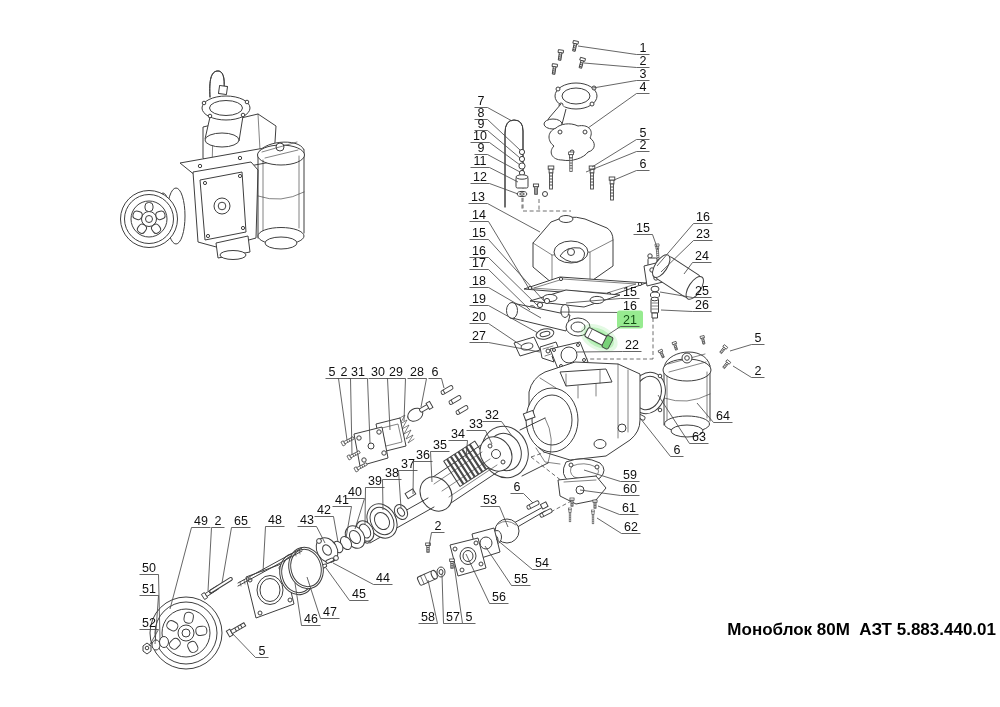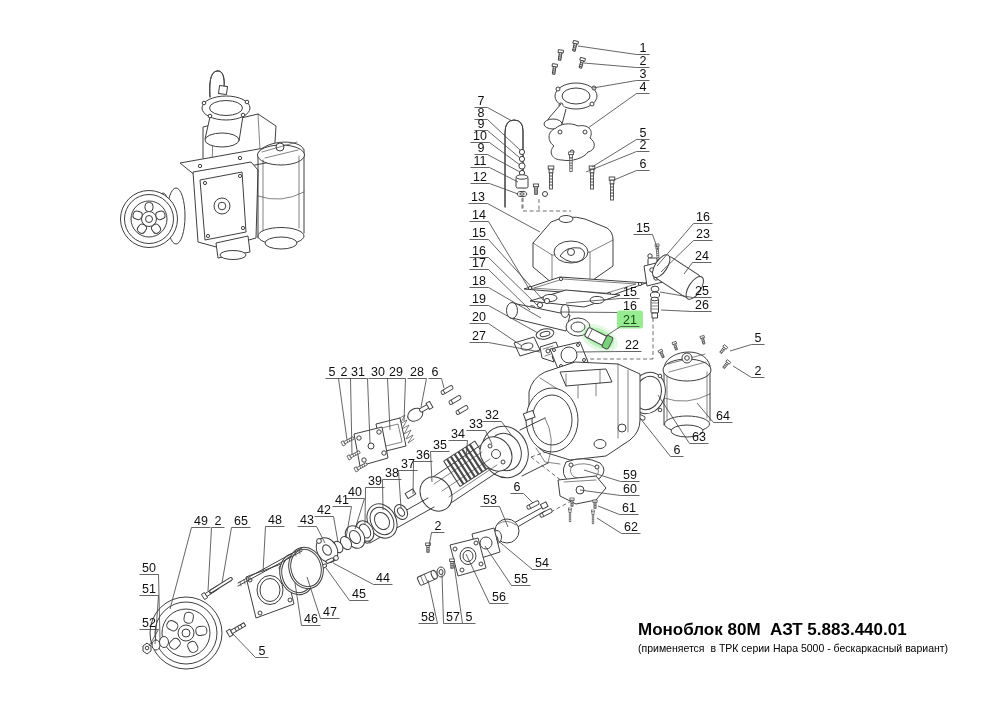--- a/index.html
+++ b/index.html
@@ -5,21 +5,21 @@
   html,body{margin:0;padding:0;background:#fff;}
   body{width:1000px;height:707px;position:relative;font-family:"Liberation Sans",sans-serif;overflow:hidden;}
   .canvas{position:absolute;left:0;top:0;}
   .ln{fill:none;stroke:#3f3f3f;stroke-width:1;stroke-linejoin:round;stroke-linecap:round;}
   .fw{fill:#ffffff;stroke:#3f3f3f;stroke-width:1;stroke-linejoin:round;}
   .thin{stroke-width:.65;}
   .dash{fill:none;stroke:#4a4a4a;stroke-width:.8;stroke-dasharray:4 2.6;}
   .ldr{stroke:#4a4a4a;stroke-width:.85;}
   .callout-num{font-family:"Liberation Sans",sans-serif;font-size:12.5px;fill:#101010;}
   text.hl{fill:#134f13;}
-  .title-block{position:absolute;left:638px;top:620px;width:358px;text-align:left;}
+  .title-block{position:absolute;left:638px;top:620px;width:358px;text-align:right;}
   .title-main{font-size:17px;font-weight:bold;color:#000;white-space:pre;}
   .title-sub{font-size:10.5px;color:#000;margin-top:2px;white-space:pre;}
 </style>
 </head>
 <body>
 
 <svg class="canvas" width="1000" height="707" viewBox="0 0 1000 707">
   <defs>
     <g id="stud" stroke="#3f3f3f" fill="#ffffff" stroke-width=".9">
       <rect x="-2.8" y="0" width="5.6" height="3.2"></rect>
@@ -848,14 +848,13 @@
       <g>
         <line x1="621.5" y1="533.5" x2="640.5" y2="533.5" class="ldr"></line>
         <line x1="621.5" y1="533.5" x2="597" y2="518" class="ldr"></line>
         <text x="631" y="531.2" text-anchor="middle" class="callout-num">62</text>
       </g>
     </g>
 </svg>
 
 <div class="title-block">
   <div class="title-main">Моноблок 80М  АЗТ 5.883.440.01</div>
-  <div class="title-sub">(применяется  в ТРК серии Нара 5000 - бескаркасный вариант)</div>
 </div>
 
 </body></html>

